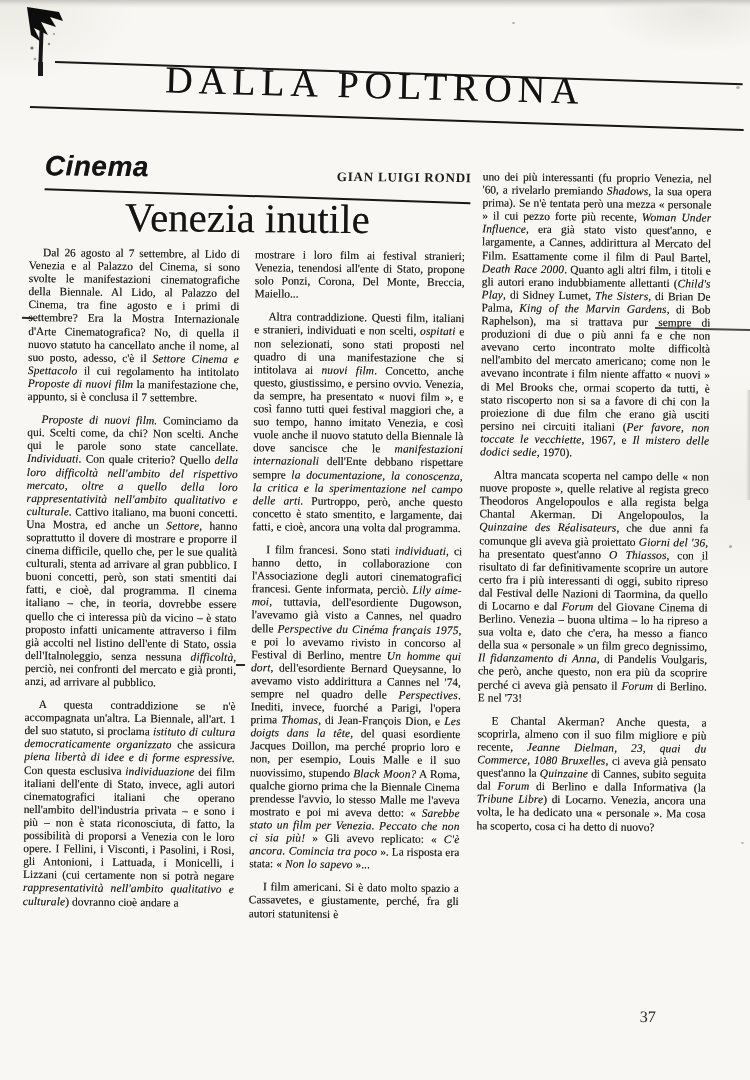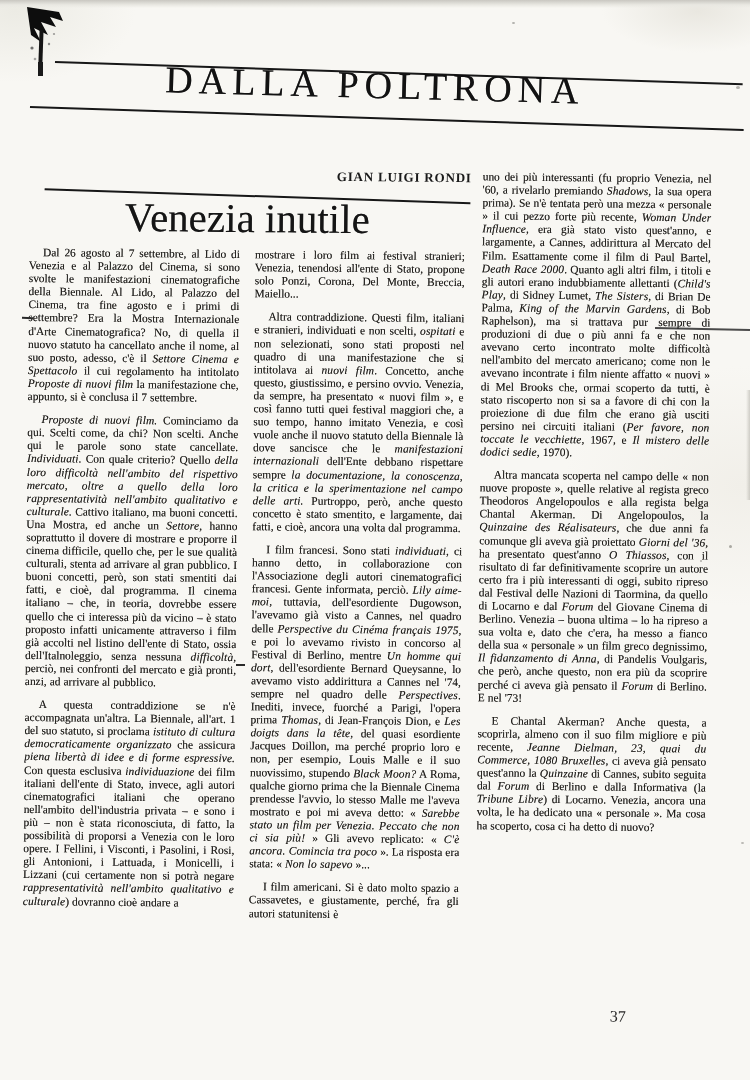--- a/index.html
+++ b/index.html
@@ -84,21 +84,21 @@
   }
   .col p{margin:0 0 10px 0;text-indent:14px;}
   .col p.cont{text-indent:0;}
   .col i{letter-spacing:.15px;}
   .col1{left:30px;top:246px;width:211px;height:748px;}
   .col2{left:256px;top:246px;width:210px;height:748px;}
   .col3{left:483px;top:166px;width:229px;height:838px;}
 
   .page-number{
     position:absolute;left:618px;top:1002px;width:46px;
-    text-align:left;font-size:16px;color:#242424;
+    text-align:right;font-size:16px;color:#242424;
   }
 
   
   .stray-line{
     position:absolute;left:655px;top:328px;width:95px;height:2px;background:#2c2c2c;
     transform:rotate(1.2deg);opacity:.85;
   }
   .margin-dash{position:absolute;height:2px;background:#2a2a2a;}
   .margin-dash.d1{left:22px;top:317px;width:11px;transform:rotate(2deg);}
   .margin-dash.d2{left:236px;top:664px;width:9px;}
@@ -126,20 +126,21 @@
     <circle cx="11" cy="55" r="1.3" fill="#555" opacity=".5"></circle>
     <circle cx="30" cy="30" r="1.1" fill="#444" opacity=".5"></circle>
   </svg>
 
   <div class="mast-rule r1"></div>
   <div class="mast-title">DALLA POLTRONA</div>
   <div class="mast-rule r2"></div>
 
   <div class="tilt">
 
+    <div class="section-label">Cinema</div>
     <div class="byline">GIAN LUIGI RONDI</div>
     <div class="section-rule"></div>
 
     <h1 class="headline">Venezia inutile</h1>
 
     <div class="col col1">
       <p>Dal 26 agosto al 7 settembre, al Lido di Venezia e al Palazzo del Cinema, si sono svolte le manifestazioni cinematografiche della Biennale. Al Lido, al Palazzo del Cinema, tra fine agosto e i primi di settembre? Era la Mostra Internazionale d'Arte Cinematografica? No, di quella il nuovo statuto ha cancellato anche il nome, al suo posto, adesso, c'è il <i>Settore Cinema e Spettacolo</i> il cui regolamento ha intitolato <i>Proposte di nuovi film</i> la manifestazione che, appunto, si è conclusa il 7 settembre.</p>
       <p><i>Proposte di nuovi film.</i> Cominciamo da qui. Scelti come, da chi? Non scelti. Anche qui le parole sono state cancellate. <i>Individuati.</i> Con quale criterio? Quello <i>della loro difficoltà nell'ambito del rispettivo mercato, oltre a quello della loro rappresentatività nell'ambito qualitativo e culturale.</i> Cattivo italiano, ma buoni concetti. Una Mostra, ed anche un <i>Settore</i>, hanno soprattutto il dovere di mostrare e proporre il cinema difficile, quello che, per le sue qualità culturali, stenta ad arrivare al gran pubblico. I buoni concetti, però, son stati smentiti dai fatti, e cioè, dal programma. Il cinema italiano – che, in teoria, dovrebbe essere quello che ci interessa più da vicino – è stato proposto infatti unicamente attraverso i film già accolti nel listino dell'ente di Stato, ossia dell'Italnoleggio, senza nessuna <i>difficoltà</i>, perciò, nei confronti del mercato e già pronti, anzi, ad arrivare al pubblico.</p>
       <p>A questa contraddizione se n'è accompagnata un'altra. La Biennale, all'art. 1 del suo statuto, si proclama <i>istituto di cultura democraticamente organizzato</i> che assicura <i>piena libertà di idee e di forme espressive.</i> Con questa esclusiva <i>individuazione</i> dei film italiani dell'ente di Stato, invece, agli autori cinematografici italiani che operano nell'ambito dell'industria privata – e sono i più – non è stata riconosciuta, di fatto, la possibilità di proporsi a Venezia con le loro opere. I Fellini, i Visconti, i Pasolini, i Rosi, gli Antonioni, i Lattuada, i Monicelli, i Lizzani (cui certamente non si potrà negare <i>rappresentatività nell'ambito qualitativo e culturale</i>) dovranno cioè andare a</p>
     </div>

